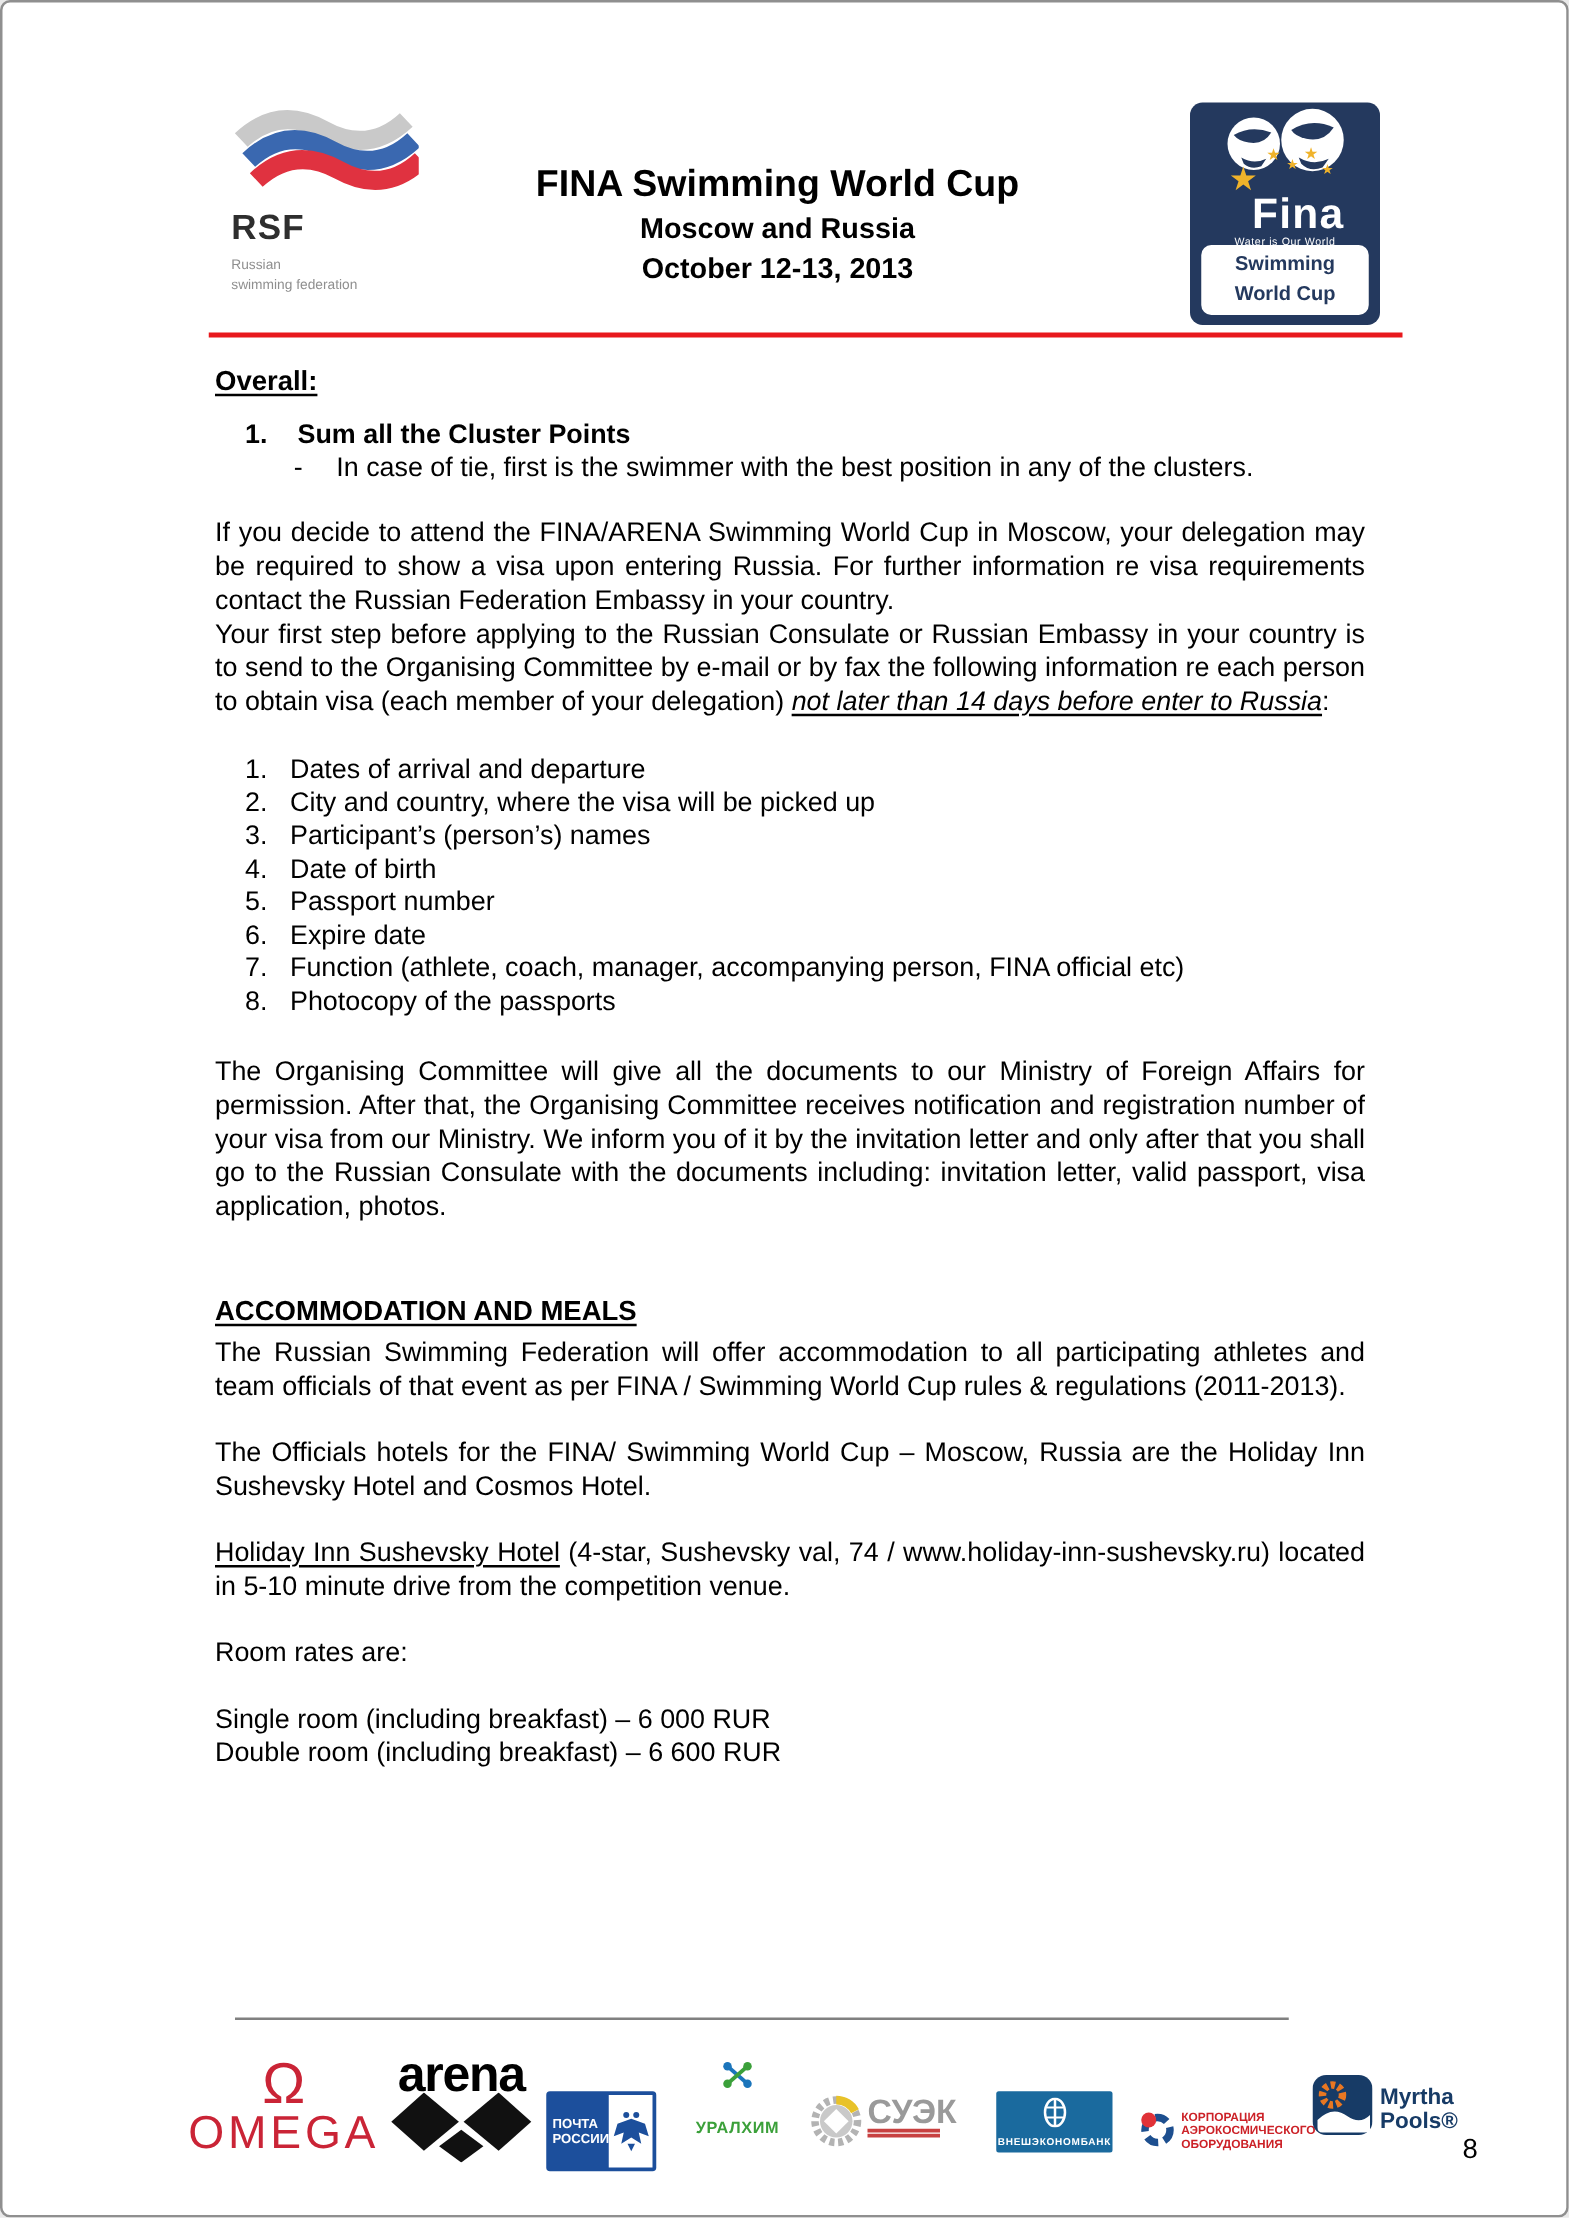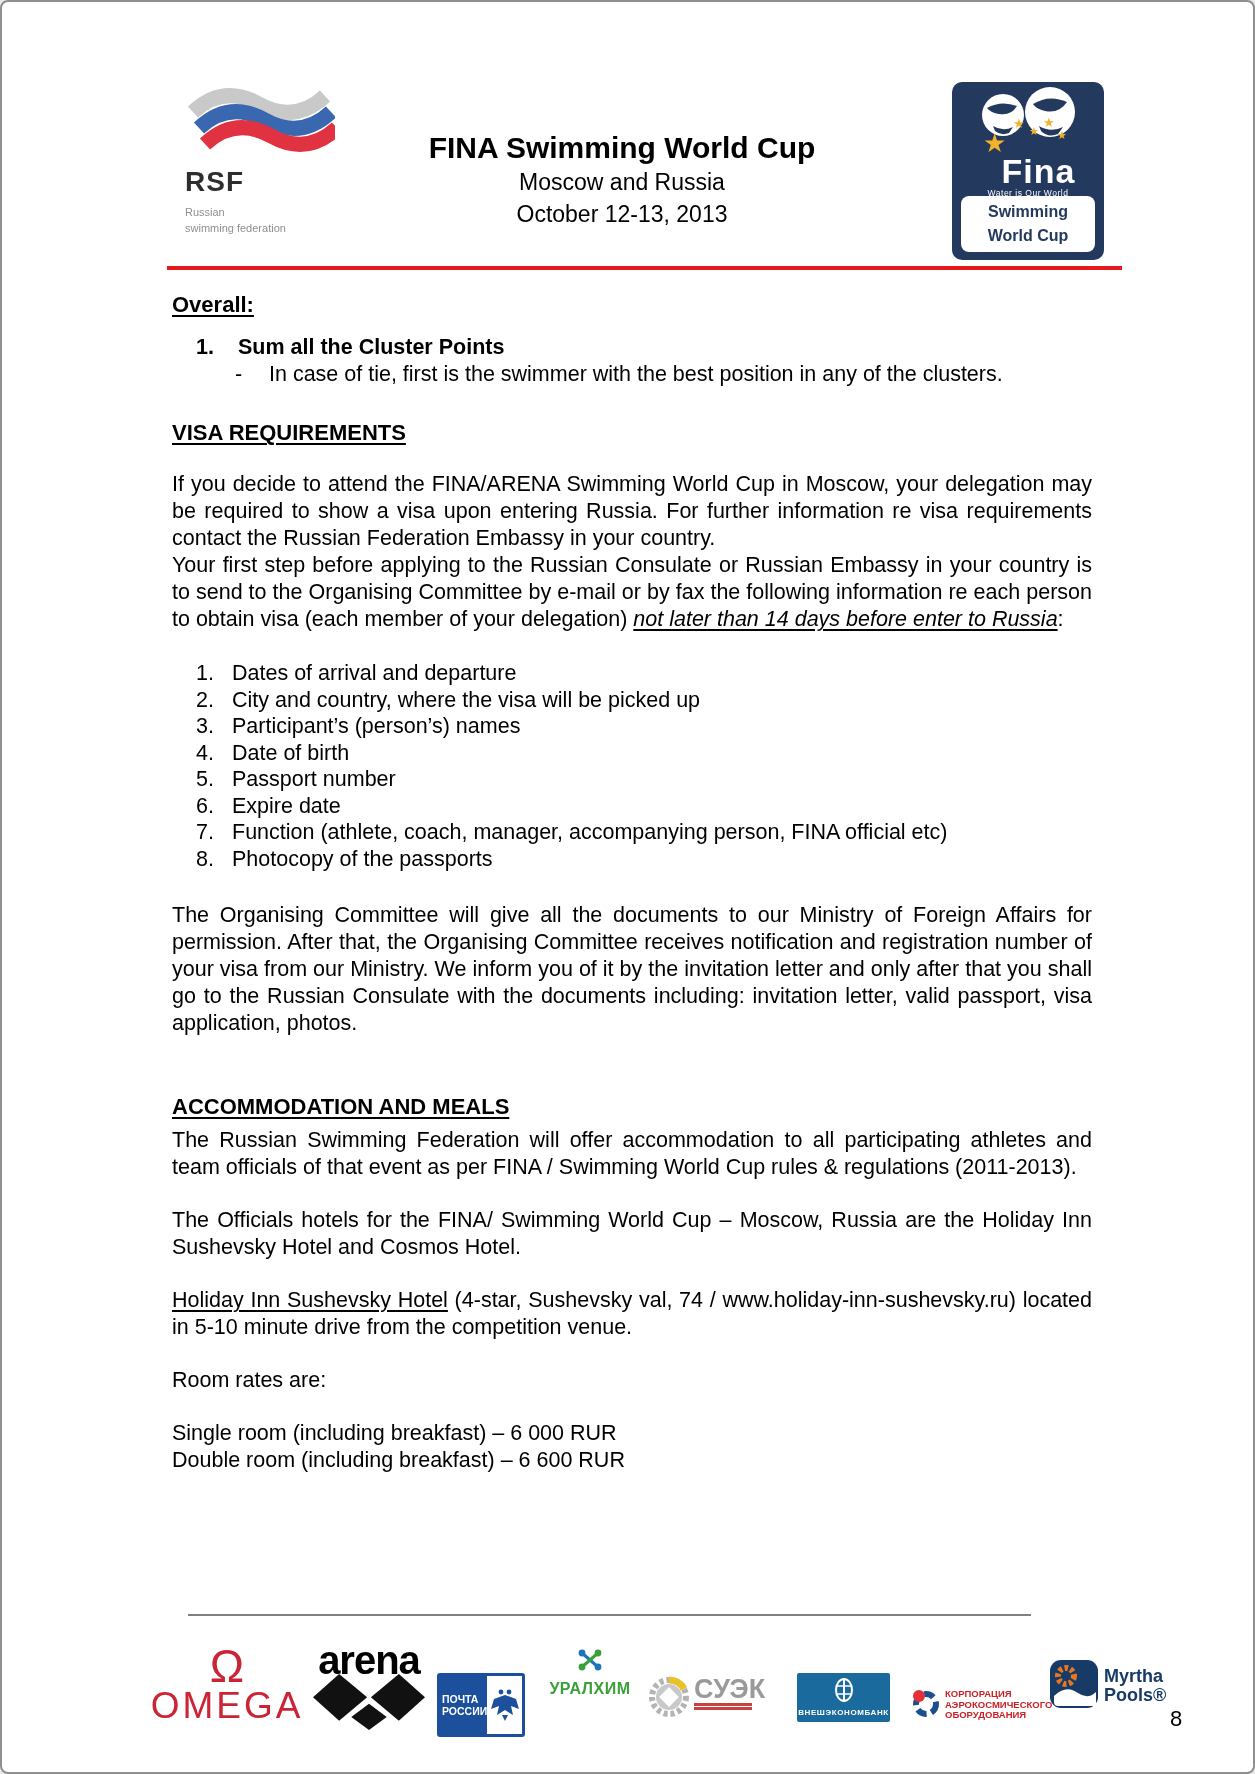--- a/index.html
+++ b/index.html
@@ -8,21 +8,21 @@
     border:2px solid #8f8f8f;border-radius:8px;box-sizing:border-box;overflow:hidden;
     font-family:"Liberation Sans","DejaVu Sans",sans-serif;color:#000;
   }
   
   .rsf{position:absolute;left:183px;top:80px;width:170px;}
   .rsf-flag svg{display:block;}
   .rsf-abbr{font-size:28px;font-weight:bold;color:#2e2e2e;letter-spacing:1px;margin-top:2px;}
   .rsf-sub{font-size:11px;color:#8f8f8f;line-height:16px;margin-top:6px;}
   .title{position:absolute;left:330px;top:128px;width:580px;text-align:center;}
   .t1{font-size:30px;font-weight:bold;line-height:36px;}
-  .t2,.t3{font-size:23px;font-weight:normal;line-height:32px;}
+  .t2,.t3{font-size:23px;font-weight:bold;line-height:32px;}
   .fina{position:absolute;left:950px;top:80px;width:152px;height:178px;background:#24395e;
         border-radius:10px;box-sizing:border-box;text-align:center;}
   .fina-globes{display:block;height:78px;}
   .fina-word{color:#ffffff;font-weight:bold;font-size:34px;line-height:30px;letter-spacing:1px;margin-top:-4px;padding-left:21px;}
   .fina-tag{color:#fff;font-size:8.5px;margin-top:2px;letter-spacing:.5px;}
   .fina-badge{position:absolute;left:9px;right:9px;bottom:8px;height:56px;background:#fff;
               border-radius:8px;color:#24395e;font-size:16px;font-weight:bold;line-height:24px;padding-top:4px;box-sizing:border-box;}
   .redline{position:absolute;left:165px;top:264px;width:955px;height:4px;background:#e8191d;}
   
   .content{position:absolute;left:170px;top:289px;width:920px;}
@@ -49,21 +49,21 @@
   .omega-word{font-size:37px;letter-spacing:3px;line-height:36px;}
   .arena{position:absolute;left:306px;top:28px;width:122px;text-align:center;}
   .arena-word{font-size:40px;font-weight:800;line-height:36px;letter-spacing:-1px;}
   .arena-mark{display:block;margin:-4px auto 0;}
   .pochta{position:absolute;left:435px;top:59px;width:88px;height:64px;background:#1c4f9c;
           border-radius:3px;display:flex;overflow:hidden;}
   .pochta-text{flex:0 0 46px;color:#fff;font-size:10.5px;font-weight:bold;line-height:12px;
                display:flex;flex-direction:column;justify-content:center;padding-left:5px;box-sizing:border-box;}
   .pochta-eagle{flex:1;background:#fff;margin:3px 3px 3px 0;display:flex;align-items:center;justify-content:center;}
   .uralchem{position:absolute;left:536px;top:34px;width:104px;text-align:center;}
-  .uralchem-word{font-size:16px;font-weight:bold;color:#3ba03a;margin-top:4px;letter-spacing:.5px;}
+  .uralchem-word{font-size:13px;font-weight:bold;color:#3ba03a;margin-top:17px;letter-spacing:.5px;}
   .suek{position:absolute;left:646px;top:62px;display:flex;align-items:flex-start;}
   .suek-word{font-size:27px;font-weight:bold;color:#9a9a9a;line-height:26px;margin-left:4px;}
   .suek-sub{height:9px;margin-left:4px;}
   .suek-sub i{display:block;background:#c84040;height:3px;width:58px;margin-top:1px;}
   .veb{position:absolute;left:795px;top:59px;width:93px;height:49px;background:#1a6a9e;border-radius:2px;
        display:flex;flex-direction:column;align-items:center;justify-content:center;}
   .veb-word{color:#fff;font-size:8px;font-weight:bold;letter-spacing:.6px;margin-top:2px;}
   .korp{position:absolute;left:908px;top:74px;display:flex;align-items:center;}
   .korp-text{margin-left:5px;color:#cc2127;font-weight:bold;font-size:9.5px;line-height:10.5px;}
   .myrtha{position:absolute;left:1048px;top:46px;display:flex;align-items:center;}
@@ -128,21 +128,20 @@
 
     <div class="item1">
       <span class="num">1.</span>
       <span>Sum all the Cluster Points</span>
     </div>
     <div class="subitem">
       <span class="dash">-</span>
       <span>In case of tie, first is the swimmer with the best position in any of the clusters.</span>
     </div>
 
-    <p class="heading mt31">VISA REQUIREMENTS</p>
 
     <p class="para mt25">If you decide to attend the FINA/ARENA Swimming World Cup in Moscow, your delegation may be required to show a visa upon entering Russia. For further information re visa requirements contact the Russian Federation Embassy in your country.</p>
 
     <p class="para"><span>Your first step before applying to the Russian Consulate or Russian Embassy in your country is to send to the Organising Committee by e-mail or by fax the following information re each person to obtain visa (each member of your delegation) </span><span class="em-underline">not later than 14 days before enter to Russia</span><span>:</span></p>
 
     <div class="olist">
       <div class="row">
         <span class="num">1.</span>
         <span>Dates of arrival and departure</span>
       </div>

